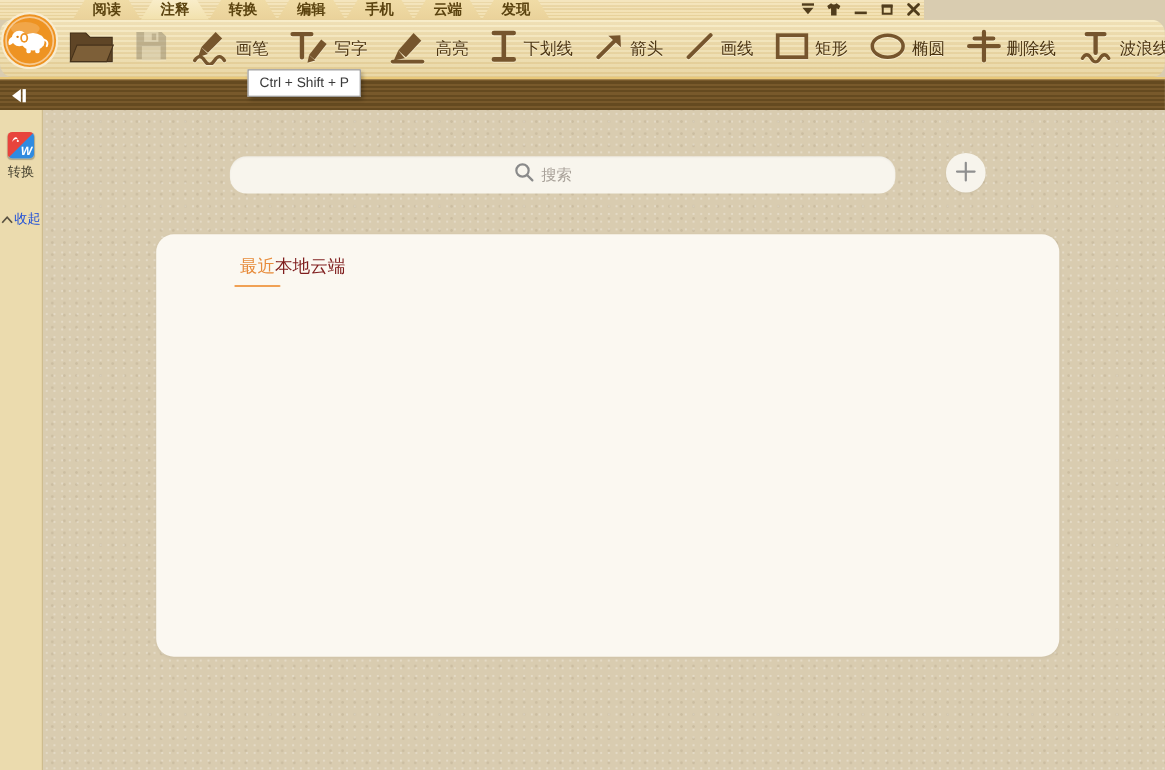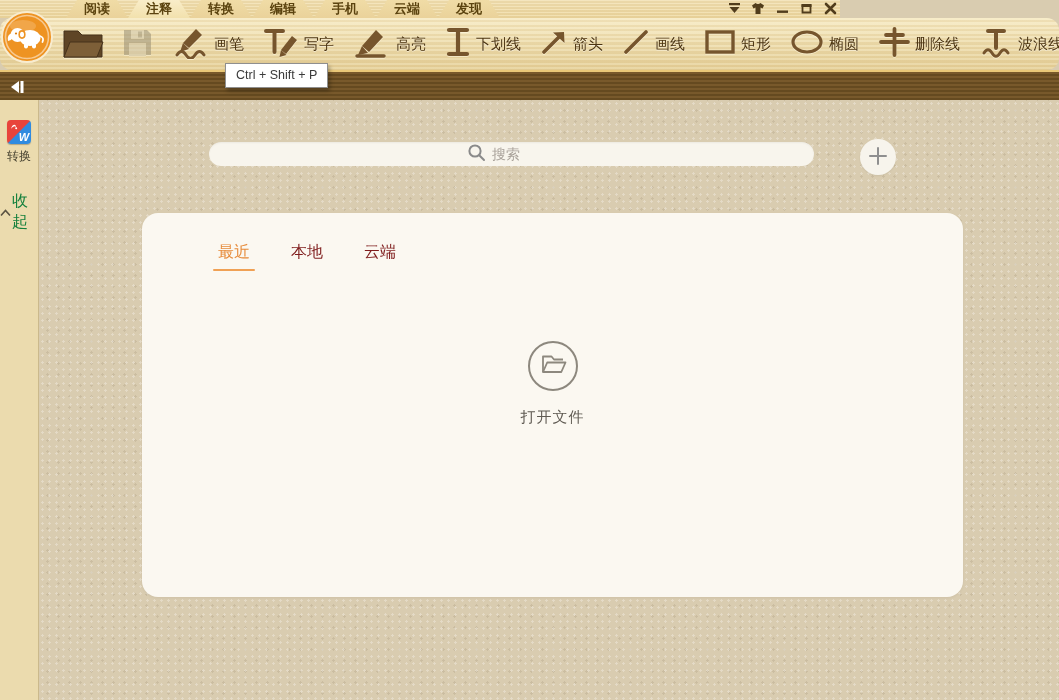--- a/index.html
+++ b/index.html
@@ -66,34 +66,34 @@
   #convert-tool{ margin:20px auto 0; width:26px; text-align:center; cursor:pointer; }
   #convert-icon{
     width:24px; height:24px; margin:0 auto; border-radius:4px; overflow:hidden;
     background:linear-gradient(135deg,#e8443c 49.5%,#2f8be0 50.5%);
     position:relative; box-shadow:0 1px 1px rgba(0,0,0,.25);
   }
   #convert-icon svg{ position:absolute; left:0; top:0; }
   .sidebar-label{ font-size:12px; color:#44402f; margin-top:4px; }
   #sidebar-collapse{
     margin-top:26px; display:flex; align-items:center; justify-content:center;
-    gap:1px; cursor:pointer; color:#15803d; font-size:16px;
+    gap:1px; cursor:pointer; color:#1d4ed8; font-size:12px;
   }
   
   #main{
     position:absolute; left:39px; top:100px; width:1020px; height:600px;
     background-color:#d9ccb0;
     background-image:
       radial-gradient(rgba(255,255,255,.28) 1px, transparent 1.4px),
       radial-gradient(rgba(120,100,70,.14) 1px, transparent 1.4px);
     background-size:7px 7px, 11px 11px;
     background-position:0 0, 3px 5px;
   }
   #search-bar{
-    position:absolute; left:170px; top:42px; width:605px; height:24px;
+    position:absolute; left:170px; top:42px; width:605px; height:34px;
     background:#f8f5ed; border-radius:15px;
     display:flex; align-items:center; justify-content:center; gap:6px;
     box-shadow:inset 0 1px 2px rgba(0,0,0,.05);
     cursor:text;
   }
   #search-input{
     border:none; outline:none; background:transparent;
     font-size:14px; color:#6b655c; width:64px;
     font-family:"Liberation Sans","DejaVu Sans",sans-serif;
   }
@@ -103,21 +103,21 @@
     background:#f7f4ec; border-radius:50%; border:none; cursor:pointer;
     display:flex; align-items:center; justify-content:center;
     box-shadow:0 1px 2px rgba(0,0,0,.06);
   }
   
   #library-card{
     position:absolute; left:103px; top:113px; width:821px; height:384px;
     background:#fbf8f1; border-radius:16px;
     box-shadow:0 1px 3px rgba(0,0,0,.05);
   }
-  .card-tabs{ position:absolute; left:76px; top:29px; display:flex; gap:41px; }
+  .card-tabs{ position:absolute; left:76px; top:19px; display:flex; }
   .card-tab{ font-size:16px; color:#7f1d1d; cursor:pointer; position:relative; padding-bottom:8px; }
   .card-tab.active{ color:#e78c3c; }
   .card-tab.active::after{
     content:""; position:absolute; left:-5px; right:-5px; bottom:0;
     height:2px; background:#f0a155; border-radius:1px;
   }
   #empty-state{
     position:absolute; left:50%; top:128px; transform:translateX(-50%);
     text-align:center; cursor:pointer;
   }
@@ -352,25 +352,14 @@
     </span>
   </button>
 
   <div id="library-card">
     <div class="card-tabs">
       <div class="card-tab active">最近</div>
       <div class="card-tab">本地</div>
       <div class="card-tab">云端</div>
     </div>
 
-    <div id="empty-state">
-      <div id="empty-circle">
-        <span>
-          <svg width="28" height="24" viewBox="0 0 28 24">
-            <path d="M4 20 V4.5 h8.5 l2.5 3 H24" fill="none" stroke="#8d887e" stroke-width="1.8" stroke-linejoin="round"></path>
-            <path d="M4 20 l4.2 -9.5 H26.5 L22.3 20 Z" fill="none" stroke="#8d887e" stroke-width="1.8" stroke-linejoin="round"></path>
-          </svg>
-        </span>
-      </div>
-      <div id="empty-label">打开文件</div>
-    </div>
   </div>
 </div>
 
 </body></html>

